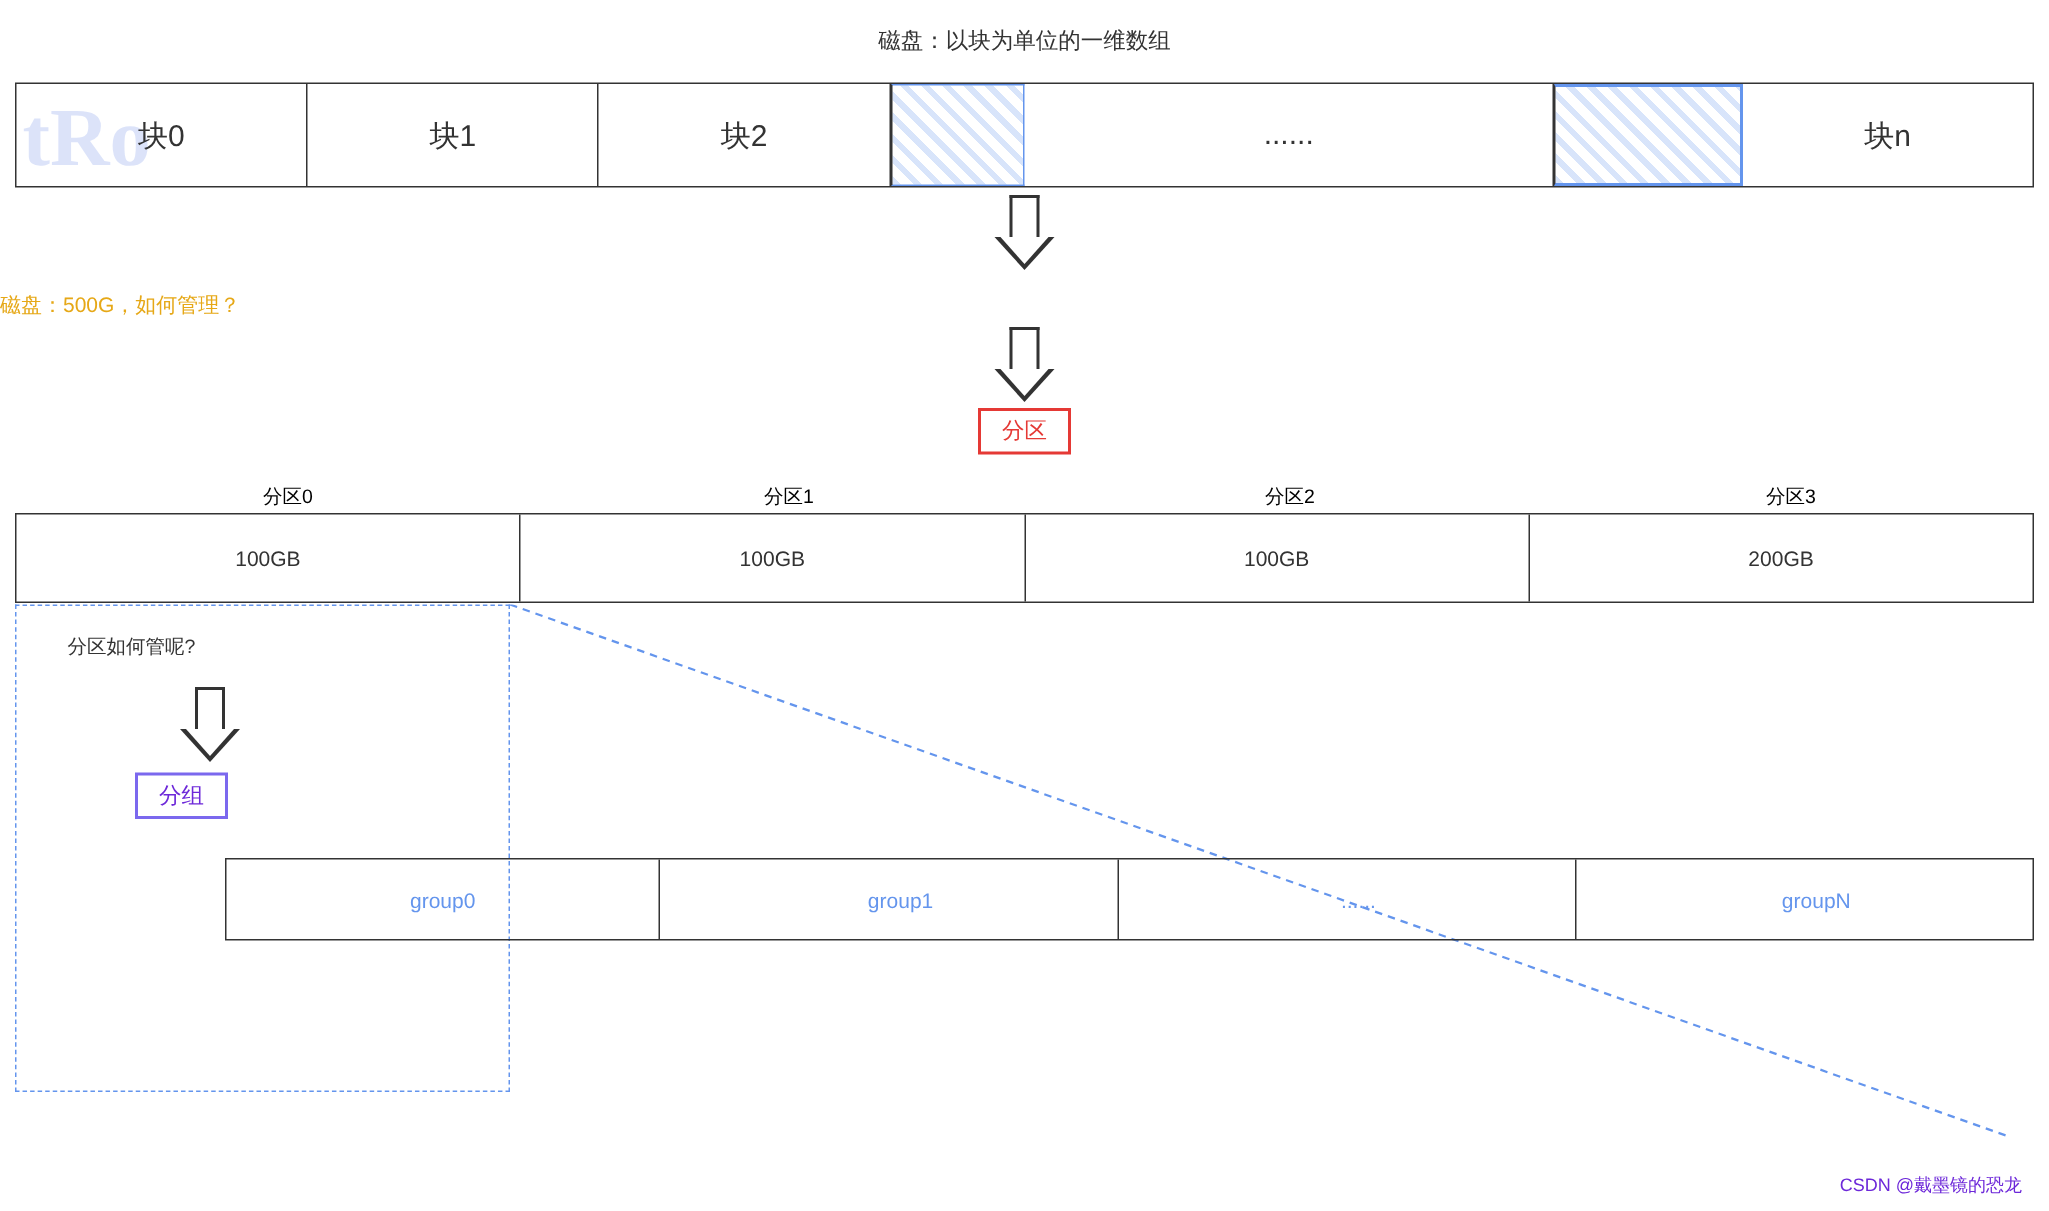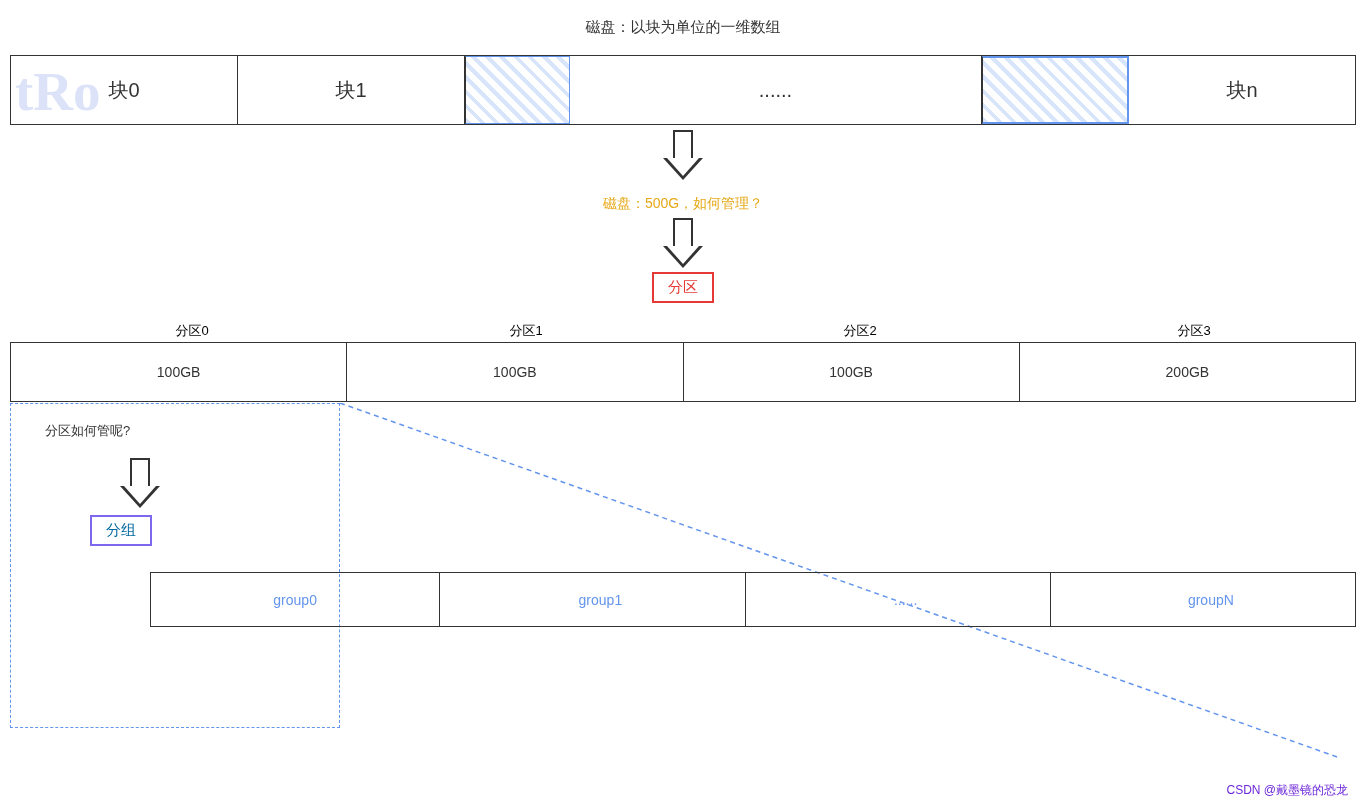--- a/index.html
+++ b/index.html
@@ -107,39 +107,38 @@
       border-left: 16px solid transparent;
       border-right: 16px solid transparent;
       border-top: 18px solid #fff;
     }
 
     
     .label-500g {
       position: absolute;
       font-size: 14px;
       color: #e6a817;
-      text-align: center;
     }
 
     
     .fenqu-box {
       position: absolute;
       border: 2px solid #e53935;
       color: #e53935;
       font-size: 15px;
       padding: 4px 14px;
       background: #fff;
       text-align: center;
     }
 
     
     .fenzu-box {
       position: absolute;
       border: 2px solid #7b68ee;
-      color: #0369a1;
+      color: #6d28d9;
       font-size: 15px;
       padding: 4px 14px;
       background: #fff;
       text-align: center;
     }
 
     
     .partition-labels {
       position: absolute;
       display: flex;
@@ -245,20 +244,21 @@
   <div class="tro-text">tRo</div>
 
   <div class="top-title">磁盘：以块为单位的一维数组</div>
 
   <div class="disk-array">
 
     <div class="disk-cell" style="flex:1.1">块0</div>
 
     <div class="disk-cell" style="flex:1.1">块1</div>
 
+    <div class="disk-cell" style="flex:1.1">块2</div>
 
 
     <div class="disk-cell hatched" style="flex:0.5; border-left:1.5px solid #333;"></div>
 
     <div class="disk-cell" style="flex:2">......</div>
 
     <div class="disk-cell hatched-large" style="flex:0.7; border-left:1.5px solid #333;"></div>
 
     <div class="disk-cell" style="flex:1.1">块n</div>
   </div>

